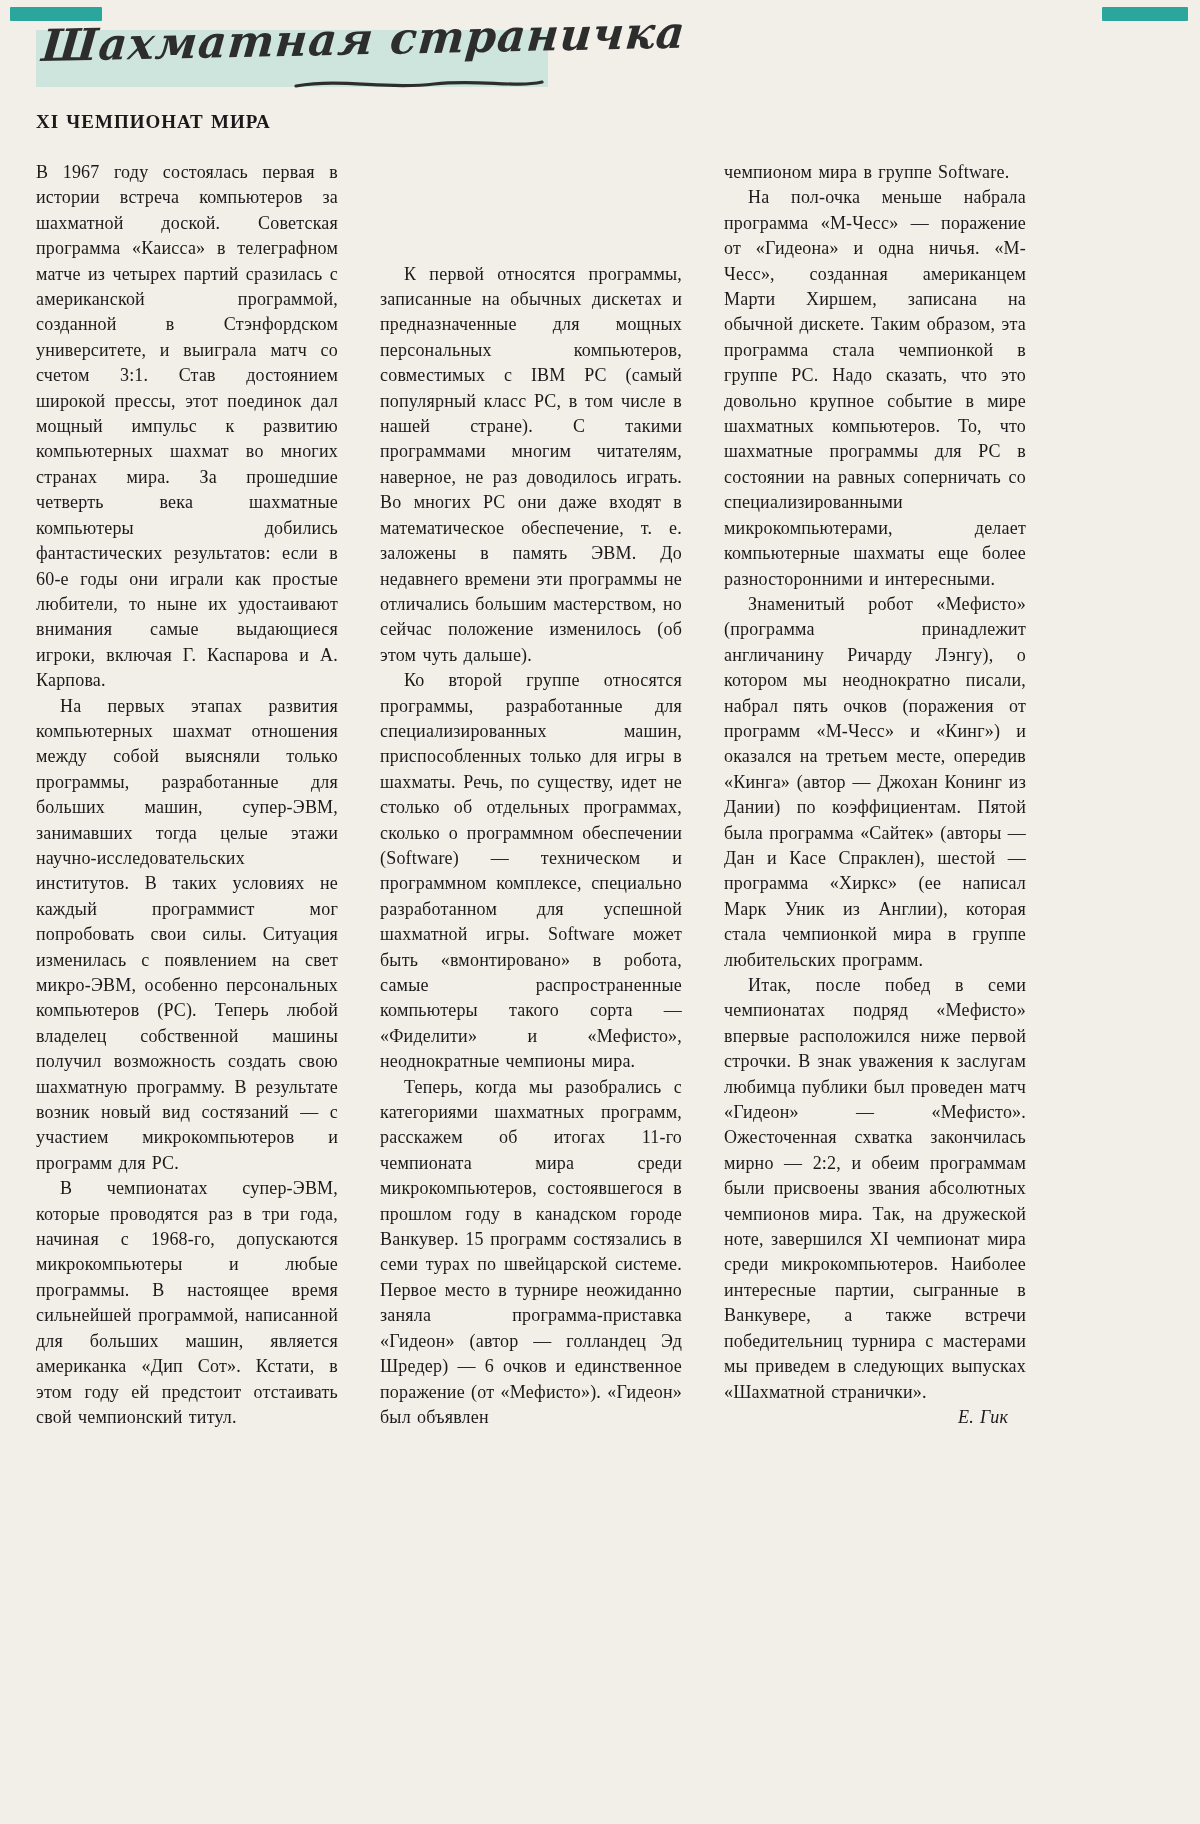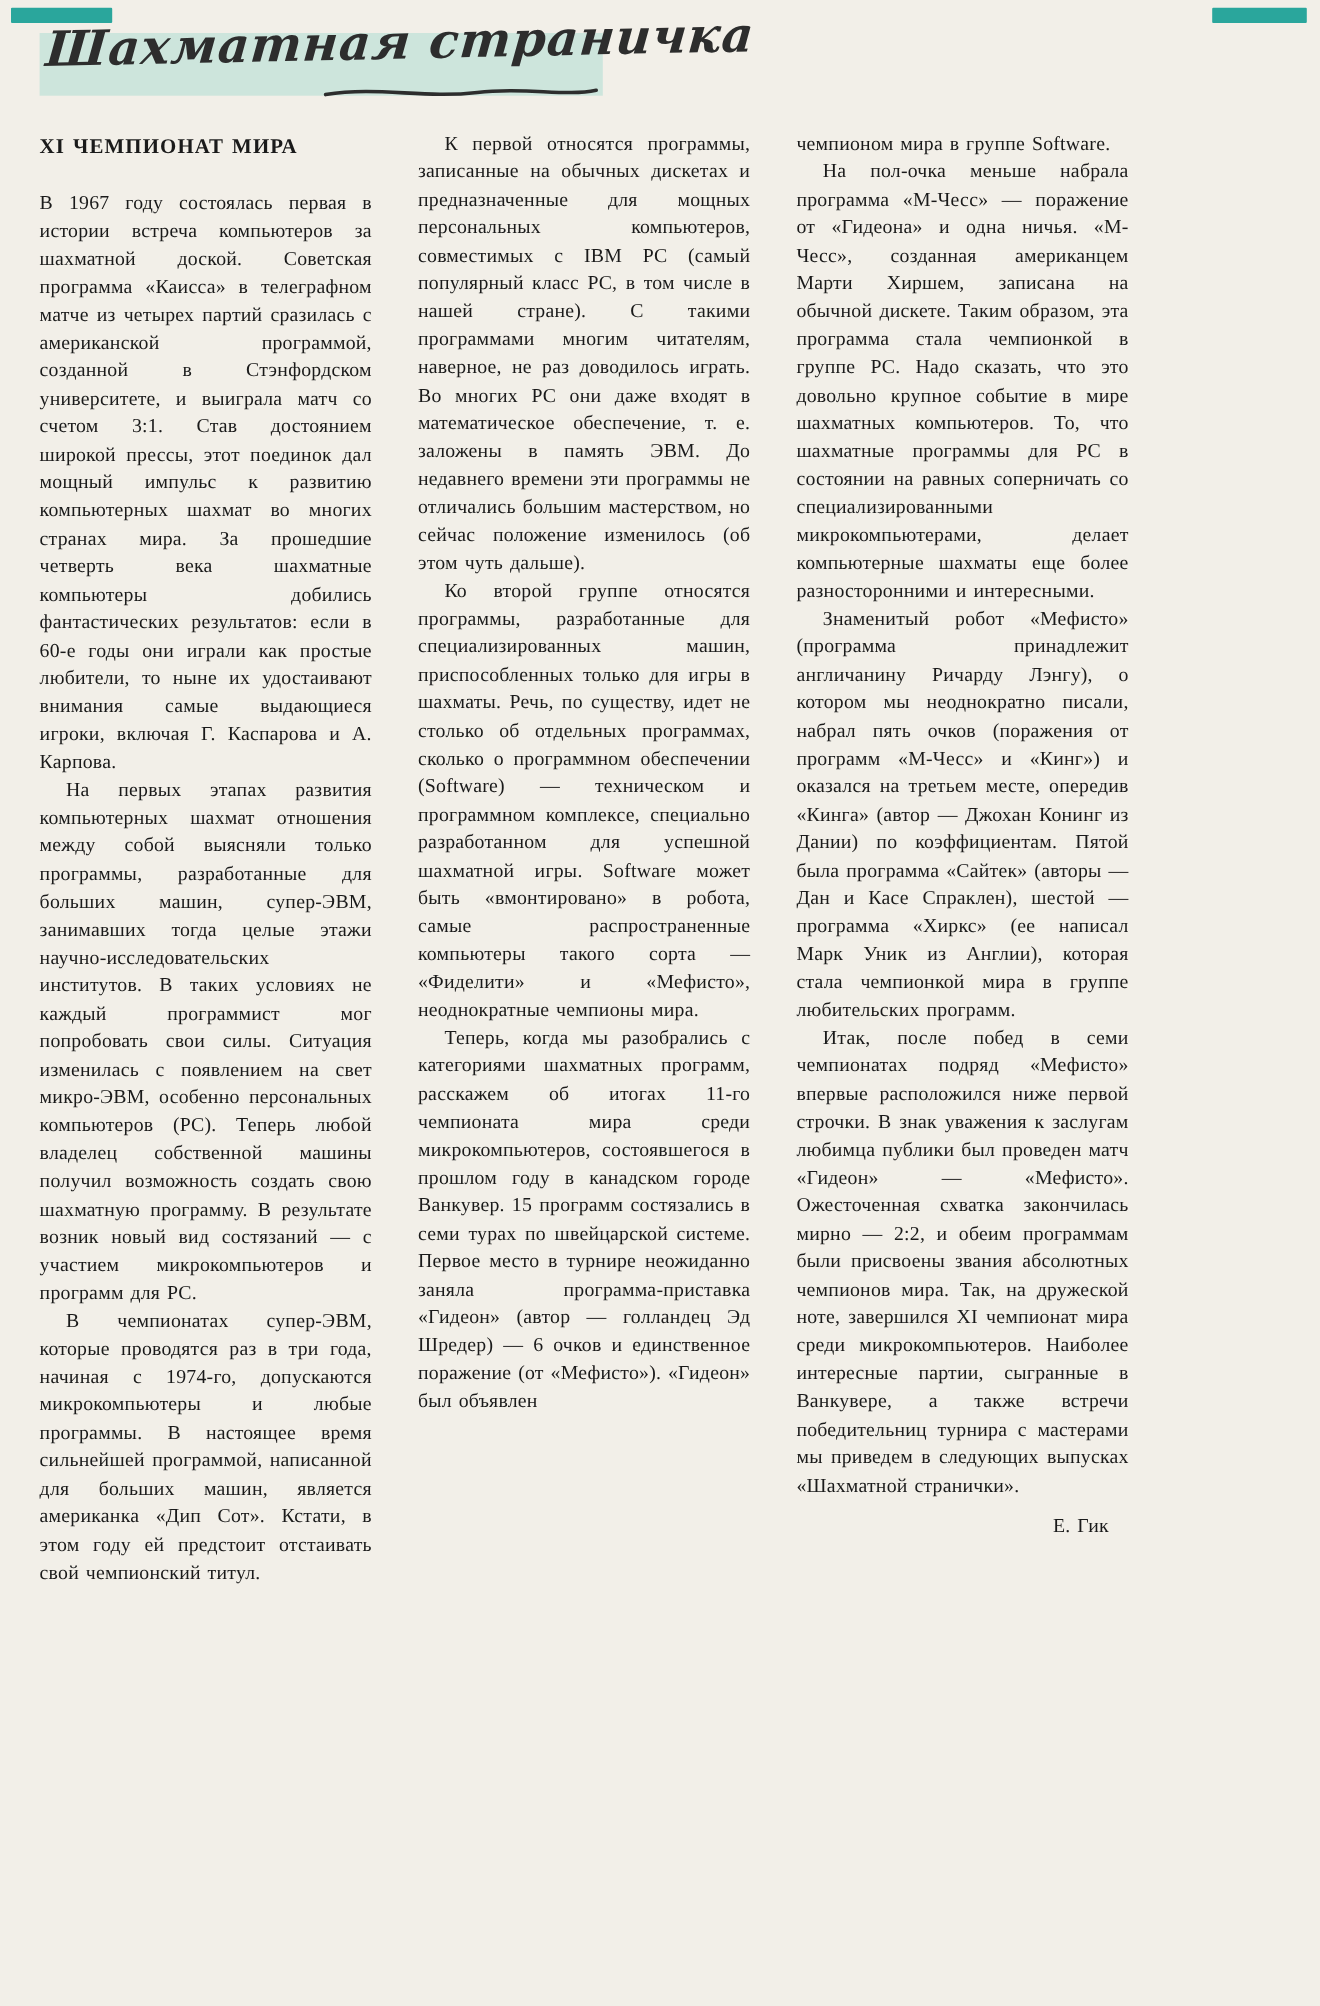--- a/index.html
+++ b/index.html
@@ -53,24 +53,25 @@
     left: 258px;
     top: 46px;
     width: 250px;
     height: 18px;
     overflow: visible;
   }
 
   .columns {
     position: absolute;
     left: 36px;
-    top: 118px;
+    top: 106px;
     width: 1000px;
     display: flex;
     gap: 42px;
+    align-items: flex-end;
   }
   .col {
     width: 302px;
     font-size: 18px;
     line-height: 25.4px;
     text-align: justify;
     letter-spacing: 0.2px;
     word-spacing: 1.5px;
   }
   .article-title {
@@ -80,22 +81,23 @@
     margin: 4px 0 26px 0;
     line-height: 24px;
   }
   .col p {
     margin: 0;
     text-indent: 24px;
   }
   .col p.noindent { text-indent: 0; }
   .col p.section-gap { }
   .signature {
-    margin-top: 12px;
+    margin-top: 0;
     text-align: right;
+    font-style: italic;
     padding-right: 18px;
     font-size: 18px;
   }
 </style>
 </head>
 <body>
 
 <div class="page">
 
   <div class="corner-mark left"></div>
@@ -107,21 +109,21 @@
       <path d="M2,10 C 50,2 90,14 140,8 C 185,3 220,12 248,6" fill="none" stroke="#2d2d2d" stroke-width="3.2" stroke-linecap="round"></path>
     </svg>
   </div>
 
   <div class="columns">
 
     <div class="col">
       <h1 class="article-title">XI ЧЕМПИОНАТ МИРА</h1>
       <p class="noindent">В 1967 году состоялась первая в истории встреча компьютеров за шахматной доской. Советская программа «Каисса» в телеграфном матче из четырех партий сразилась с американской программой, созданной в Стэнфордском университете, и выиграла матч со счетом 3:1. Став достоянием широкой прессы, этот поединок дал мощный импульс к развитию компьютерных шахмат во многих странах мира. За прошедшие четверть века шахматные компьютеры добились фантастических результатов: если в 60-е годы они играли как простые любители, то ныне их удостаивают внимания самые выдающиеся игроки, включая Г. Каспарова и А. Карпова.</p>
       <p>На первых этапах развития компьютерных шахмат отношения между собой выясняли только программы, разработанные для больших машин, супер-ЭВМ, занимавших тогда целые этажи научно-исследовательских институтов. В таких условиях не каждый программист мог попробовать свои силы. Ситуация изменилась с появлением на свет микро-ЭВМ, особенно персональных компьютеров (PC). Теперь любой владелец собственной машины получил возможность создать свою шахматную программу. В результате возник новый вид состязаний — с участием микрокомпьютеров и программ для PC.</p>
-      <p>В чемпионатах супер-ЭВМ, которые проводятся раз в три года, начиная с 1974-го, допускаются микрокомпьютеры и любые программы. В настоящее время сильнейшей программой, написанной для больших машин, является американка «Дип Сот». Кстати, в этом году ей предстоит отстаивать свой чемпионский титул.</p>
+      <p>В чемпионатах супер-ЭВМ, которые проводятся раз в три года, начиная с 1968-го, допускаются микрокомпьютеры и любые программы. В настоящее время сильнейшей программой, написанной для больших машин, является американка «Дип Сот». Кстати, в этом году ей предстоит отстаивать свой чемпионский титул.</p>
     </div>
 
     <div class="col">
       <p>К первой относятся программы, записанные на обычных дискетах и предназначенные для мощных персональных компьютеров, совместимых с IBM PC (самый популярный класс PC, в том числе в нашей стране). С такими программами многим читателям, наверное, не раз доводилось играть. Во многих PC они даже входят в математическое обеспечение, т. е. заложены в память ЭВМ. До недавнего времени эти программы не отличались большим мастерством, но сейчас положение изменилось (об этом чуть дальше).</p>
       <p>Ко второй группе относятся программы, разработанные для специализированных машин, приспособленных только для игры в шахматы. Речь, по существу, идет не столько об отдельных программах, сколько о программном обеспечении (Software) — техническом и программном комплексе, специально разработанном для успешной шахматной игры. Software может быть «вмонтировано» в робота, самые распространенные компьютеры такого сорта — «Фиделити» и «Мефисто», неоднократные чемпионы мира.</p>
       <p class="section-gap">Теперь, когда мы разобрались с категориями шахматных программ, расскажем об итогах 11-го чемпионата мира среди микрокомпьютеров, состоявшегося в прошлом году в канадском городе Ванкувер. 15 программ состязались в семи турах по швейцарской системе. Первое место в турнире неожиданно заняла программа-приставка «Гидеон» (автор — голландец Эд Шредер) — 6 очков и единственное поражение (от «Мефисто»). «Гидеон» был объявлен</p>
     </div>
 
     <div class="col">
       <p class="noindent">чемпионом мира в группе Software.</p>

